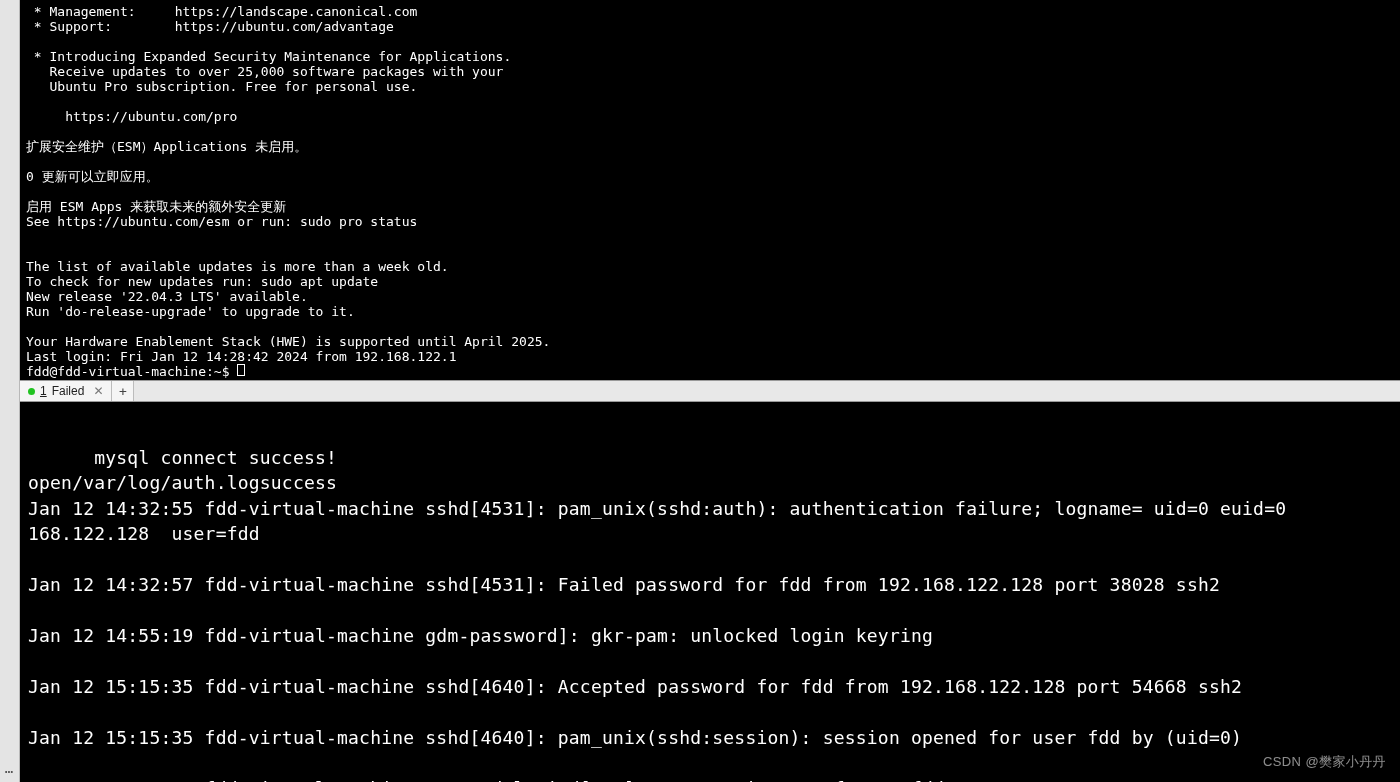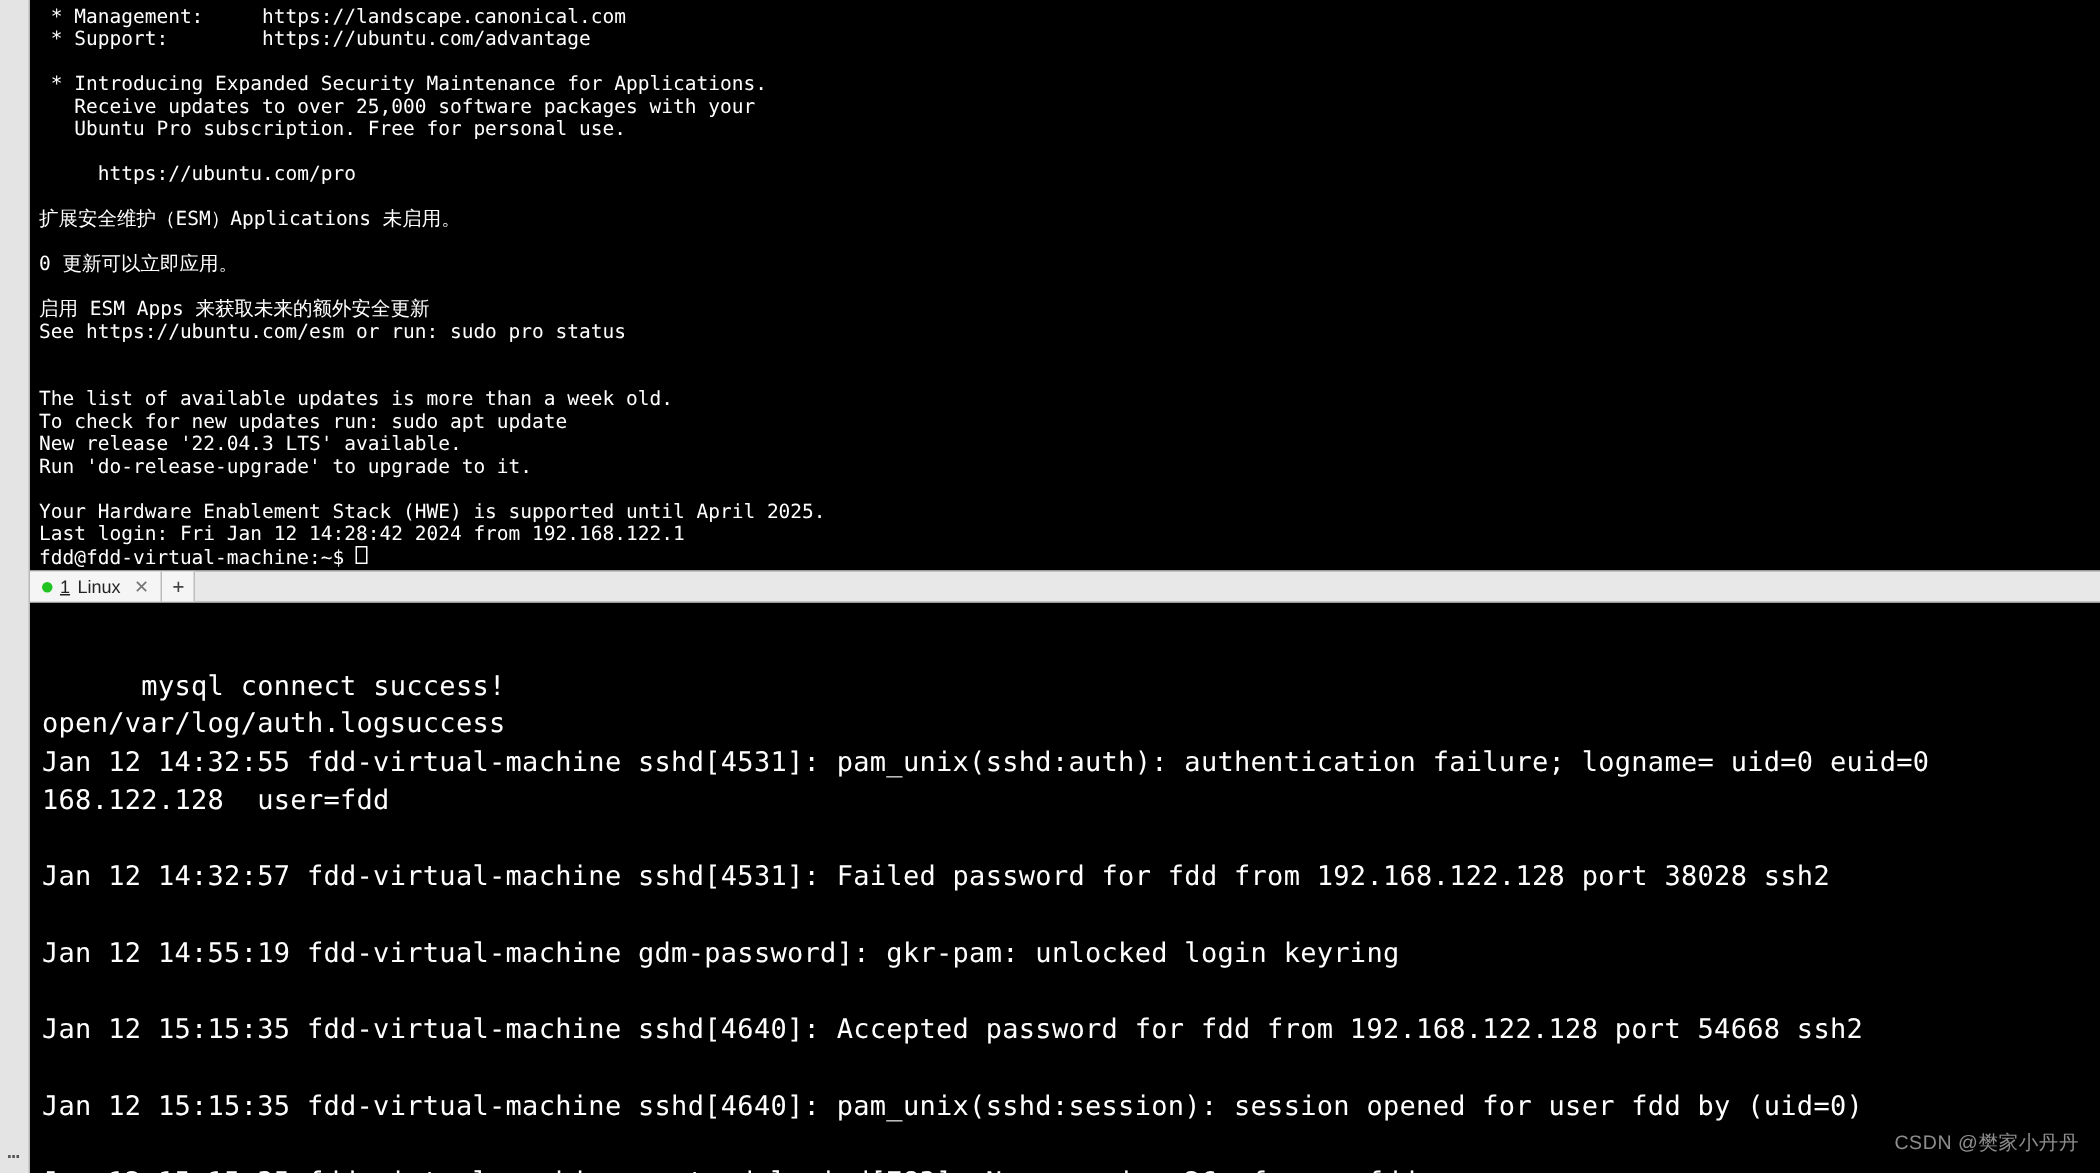--- a/index.html
+++ b/index.html
@@ -69,21 +69,21 @@
 Last login: Fri Jan 12 14:28:42 2024 from 192.168.122.1
 fdd@fdd-virtual-machine:~$ <span class="cursor"></span></div>
   </div>
 
   <div style="display:flex;">
     <div class="gutter" style="height:22px;"></div>
     <div class="tabbar" style="flex:1; margin-left:0;">
       <div class="tab">
         <span class="dot"></span>
         <span><u>1</u></span>
-        <span>Linux</span>
+        <span>Failed</span>
         <span class="close">✕</span>
       </div>
       <div class="addtab">+</div>
       <div class="tabspacer"></div>
     </div>
   </div>
 
   <div class="pane lower">
     <div class="lower-gutter">
       <div class="gutter" style="flex:1;">

